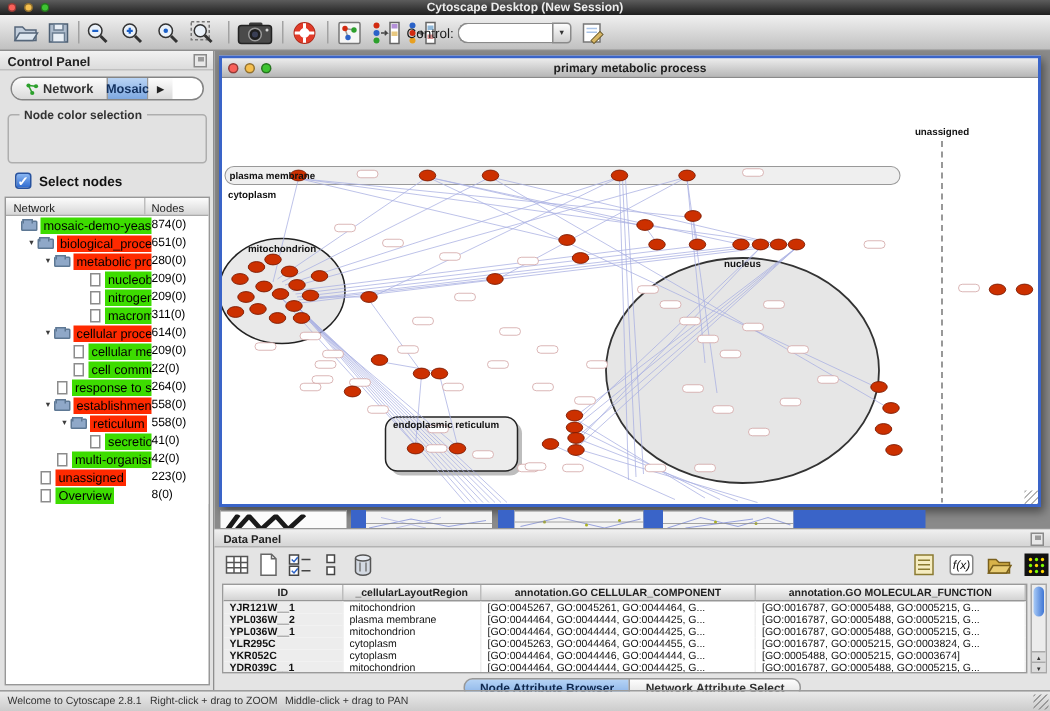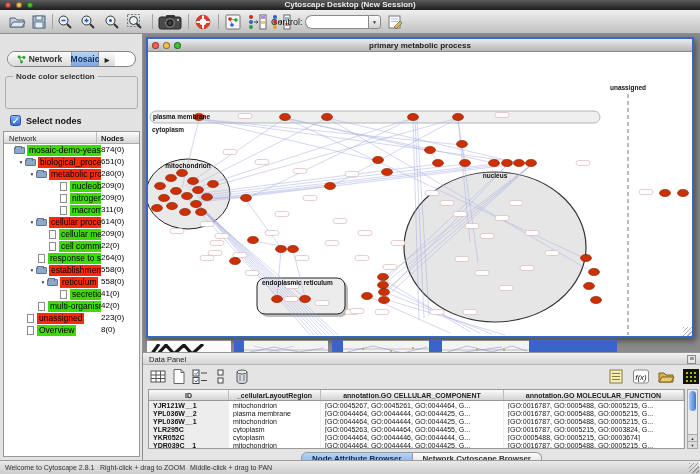--- a/index.html
+++ b/index.html
@@ -55,21 +55,21 @@
 .checkbox-row { position:absolute; left:10px; top:81px; display:flex; align-items:center; gap:5px; }
 .checkbox { width:11px; height:11px; border-radius:2.5px; background:linear-gradient(#8ab6f2,#2e6bd0);
   border:1px solid #27529e; color:#fff; font-size:9px; line-height:10px; text-align:center; font-weight:bold; }
 .checkbox::after { content:"\2713"; }
 .checkbox-label { font-size:9px; font-weight:bold; color:#111; }
 .tree { position:absolute; left:3px; top:97px; width:137px; bottom:3px; background:#fff;
   border:1px solid #989898; overflow:hidden; }
 .tree-header { height:12px; display:flex; background:linear-gradient(#fcfcfc,#d7d7d7);
   border-bottom:1px solid #ababab; font-size:7.5px; color:#222; }
 .th-net { width:93px; padding:2px 0 0 5px; border-right:1px solid #bdbdbd; }
-.th-nodes { flex:1; padding:2px 0 0 4px;font-weight:bold; }
+.th-nodes { flex:1; padding:2px 0 0 4px; }
 .tree-row { position:relative; height:12px; display:flex; align-items:center; font-size:8.5px;
   white-space:nowrap; overflow:hidden; color:#000; }
 .tree-row.sel { background:#3875d7; color:#fff; }
 .tri { width:8px; font-size:5px; color:#3d3d3d; text-align:center; flex:none; }
 .tree-row.sel .tri { color:#fff; }
 .ticon { flex:none; margin-right:2px; position:relative; }
 .ticon.folder { width:11px; height:7px; background:#8fa8c8; border:1px solid #5e7894; border-radius:1px; margin-top:1px; }
 .ticon.folder::before { content:""; position:absolute; left:0; top:-2px; width:5px; height:2px;
   background:#8fa8c8; border:1px solid #5e7894; border-bottom:none; }
 .ticon.file { width:7px; height:9px; background:#fff; border:1px solid #8c8c8c; margin-left:2px; margin-right:3px; }
@@ -95,21 +95,21 @@
 .fragments { position:absolute; left:0; top:306px; width:557px; height:12px; }
 .frag { position:absolute; top:0; height:12px; border-top:1px solid #8a8a8a; }
 .frag-dark { left:4px; width:84px; background:#fbfbfb; }
 .frag-blue { background:#3a64c8; border-top:none; }
 .frag-prev { background:#f3f3f3; }
 
 
 .data-panel { position:absolute; left:143px; top:352px; width:557px; height:108px;
   background:#e4e4e4; border-top:1px solid #979797; z-index:10; }
 .dp-header { position:relative; height:12px; background:linear-gradient(#f0f0f0,#d5d5d5);
-  border-bottom:1px solid #b3b3b3; font-size:7.5px; font-weight:normal; color:#222;
+  border-bottom:1px solid #b3b3b3; font-size:7.5px; font-weight:bold; color:#222;
   padding:2px 0 0 6px; }
 .dp-icon { position:absolute; top:15px; width:18px; height:17px; }
 .dp-table { position:absolute; left:5px; top:36px; width:537px; height:60px; background:#fff;
   border:1px solid #9a9a9a; overflow:hidden; }
 .dp-thead { display:flex; height:11px; background:linear-gradient(#fbfbfb,#d3d3d3);
   border-bottom:1px solid #979797; font-size:7px; font-weight:bold; color:#222; }
 .dp-th { padding-top:2px; text-align:center; border-right:1px solid #bdbdbd; overflow:hidden; white-space:nowrap; }
 .dp-row { display:flex; height:8px; font-size:7px; color:#111; }
 .dp-cell { padding:0.5px 0 0 4px; white-space:nowrap; overflow:hidden; border-right:1px solid #eee; }
 .dp-cell.c0 { background:#ededed; font-weight:bold; }
@@ -230,20 +230,24 @@
     <div class="search-drop">▼</div>
     <svg class="tb-icon" style="left:386px" viewBox="0 0 18 18">
         <rect x="3" y="3" width="11" height="12" fill="#fff" stroke="#777"></rect>
         <line x1="5" y1="6" x2="12" y2="6" stroke="#a9c4e8"></line>
         <line x1="5" y1="8.5" x2="12" y2="8.5" stroke="#a9c4e8"></line>
         <path d="M8,14 l6,-6 l2,2 l-6,6 z" fill="#d8b765" stroke="#6b5a2a" stroke-width="0.7"></path>
       </svg>
   </div>
 
   <div class="control-panel">
+    <div class="cp-header">
+      <span>Control Panel</span>
+      <div class="float-icon"></div>
+    </div>
     <div class="cp-tabs">
       <div class="cp-tab t-network">
         <svg width="9" height="9" viewBox="0 0 9 9">
             <line x1="2" y1="2" x2="7" y2="2.5" stroke="#2ca02c"></line>
             <line x1="2" y1="2" x2="4.5" y2="7" stroke="#2ca02c"></line>
             <circle cx="2" cy="2" r="1.4" fill="#2ca02c"></circle>
             <circle cx="7" cy="2.5" r="1.4" fill="#2ca02c"></circle>
             <circle cx="4.5" cy="7" r="1.4" fill="#2ca02c"></circle>
           </svg>
         <span>Network</span>
@@ -702,21 +706,21 @@
           </div>
         </div>
     </div>
     <div class="dp-scroll">
       <div class="dp-thumb"></div>
       <div class="dp-sarrow" style="bottom:7px">▲</div>
       <div class="dp-sarrow" style="bottom:0">▼</div>
     </div>
     <div class="dp-tabs" id="dp-tabs">
         <div class="dp-tab sel">Node Attribute Browser</div>
-        <div class="dp-tab">Network Cytoscape Browser</div>
+        <div class="dp-tab">Network Attribute Select</div>
       </div>
   </div>
 
   <div class="status-bar">
     <span class="st-welcome">Welcome to Cytoscape 2.8.1</span>
     <span class="st-zoom">Right-click + drag to ZOOM</span>
     <span class="st-pan">Middle-click + drag to PAN</span>
     <div class="app-grip"></div>
   </div>
 

